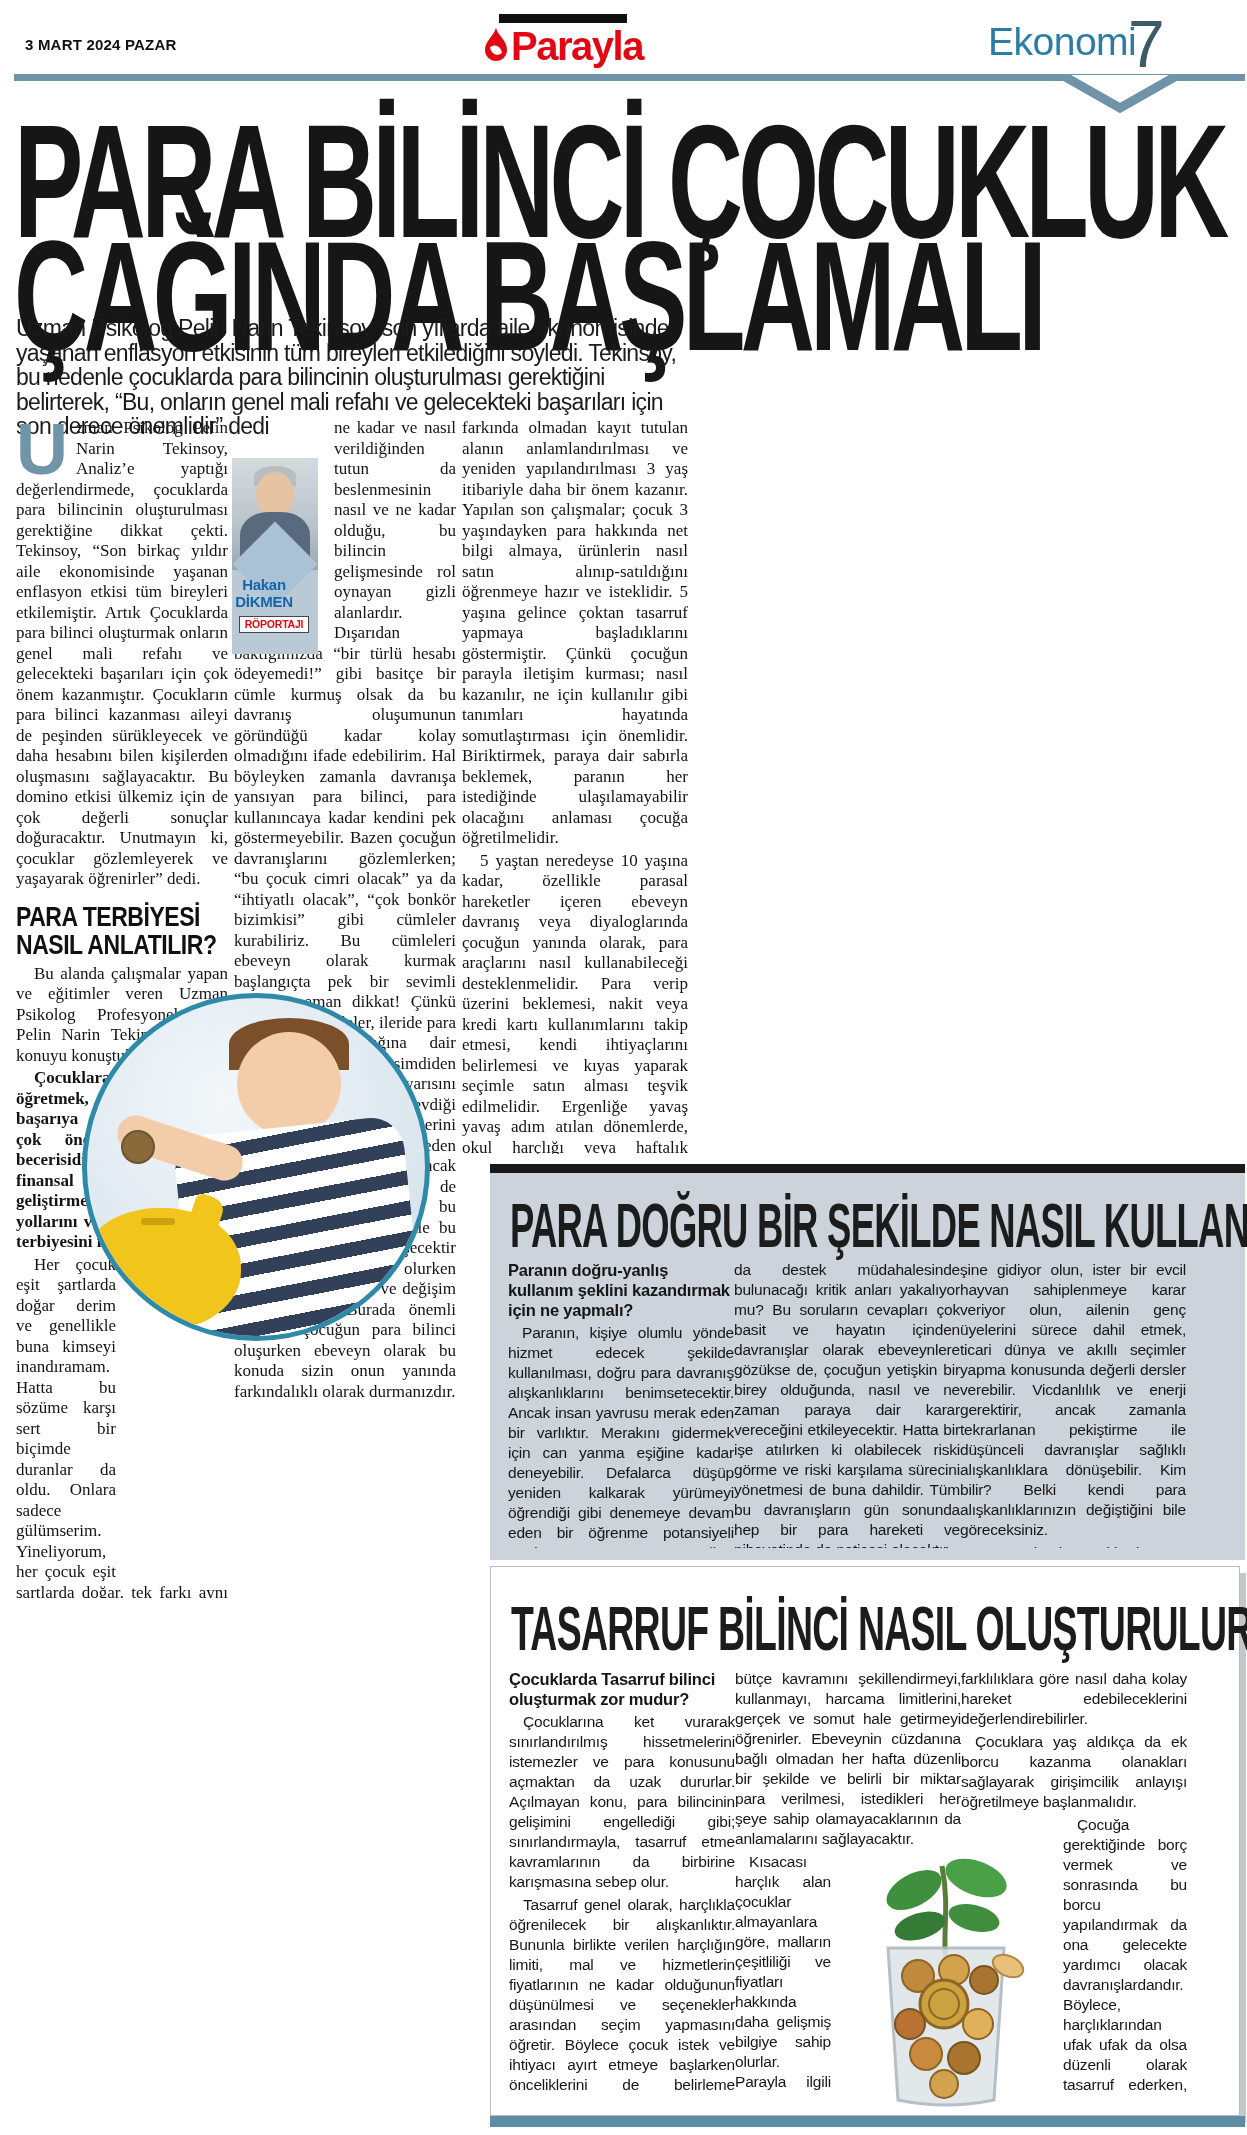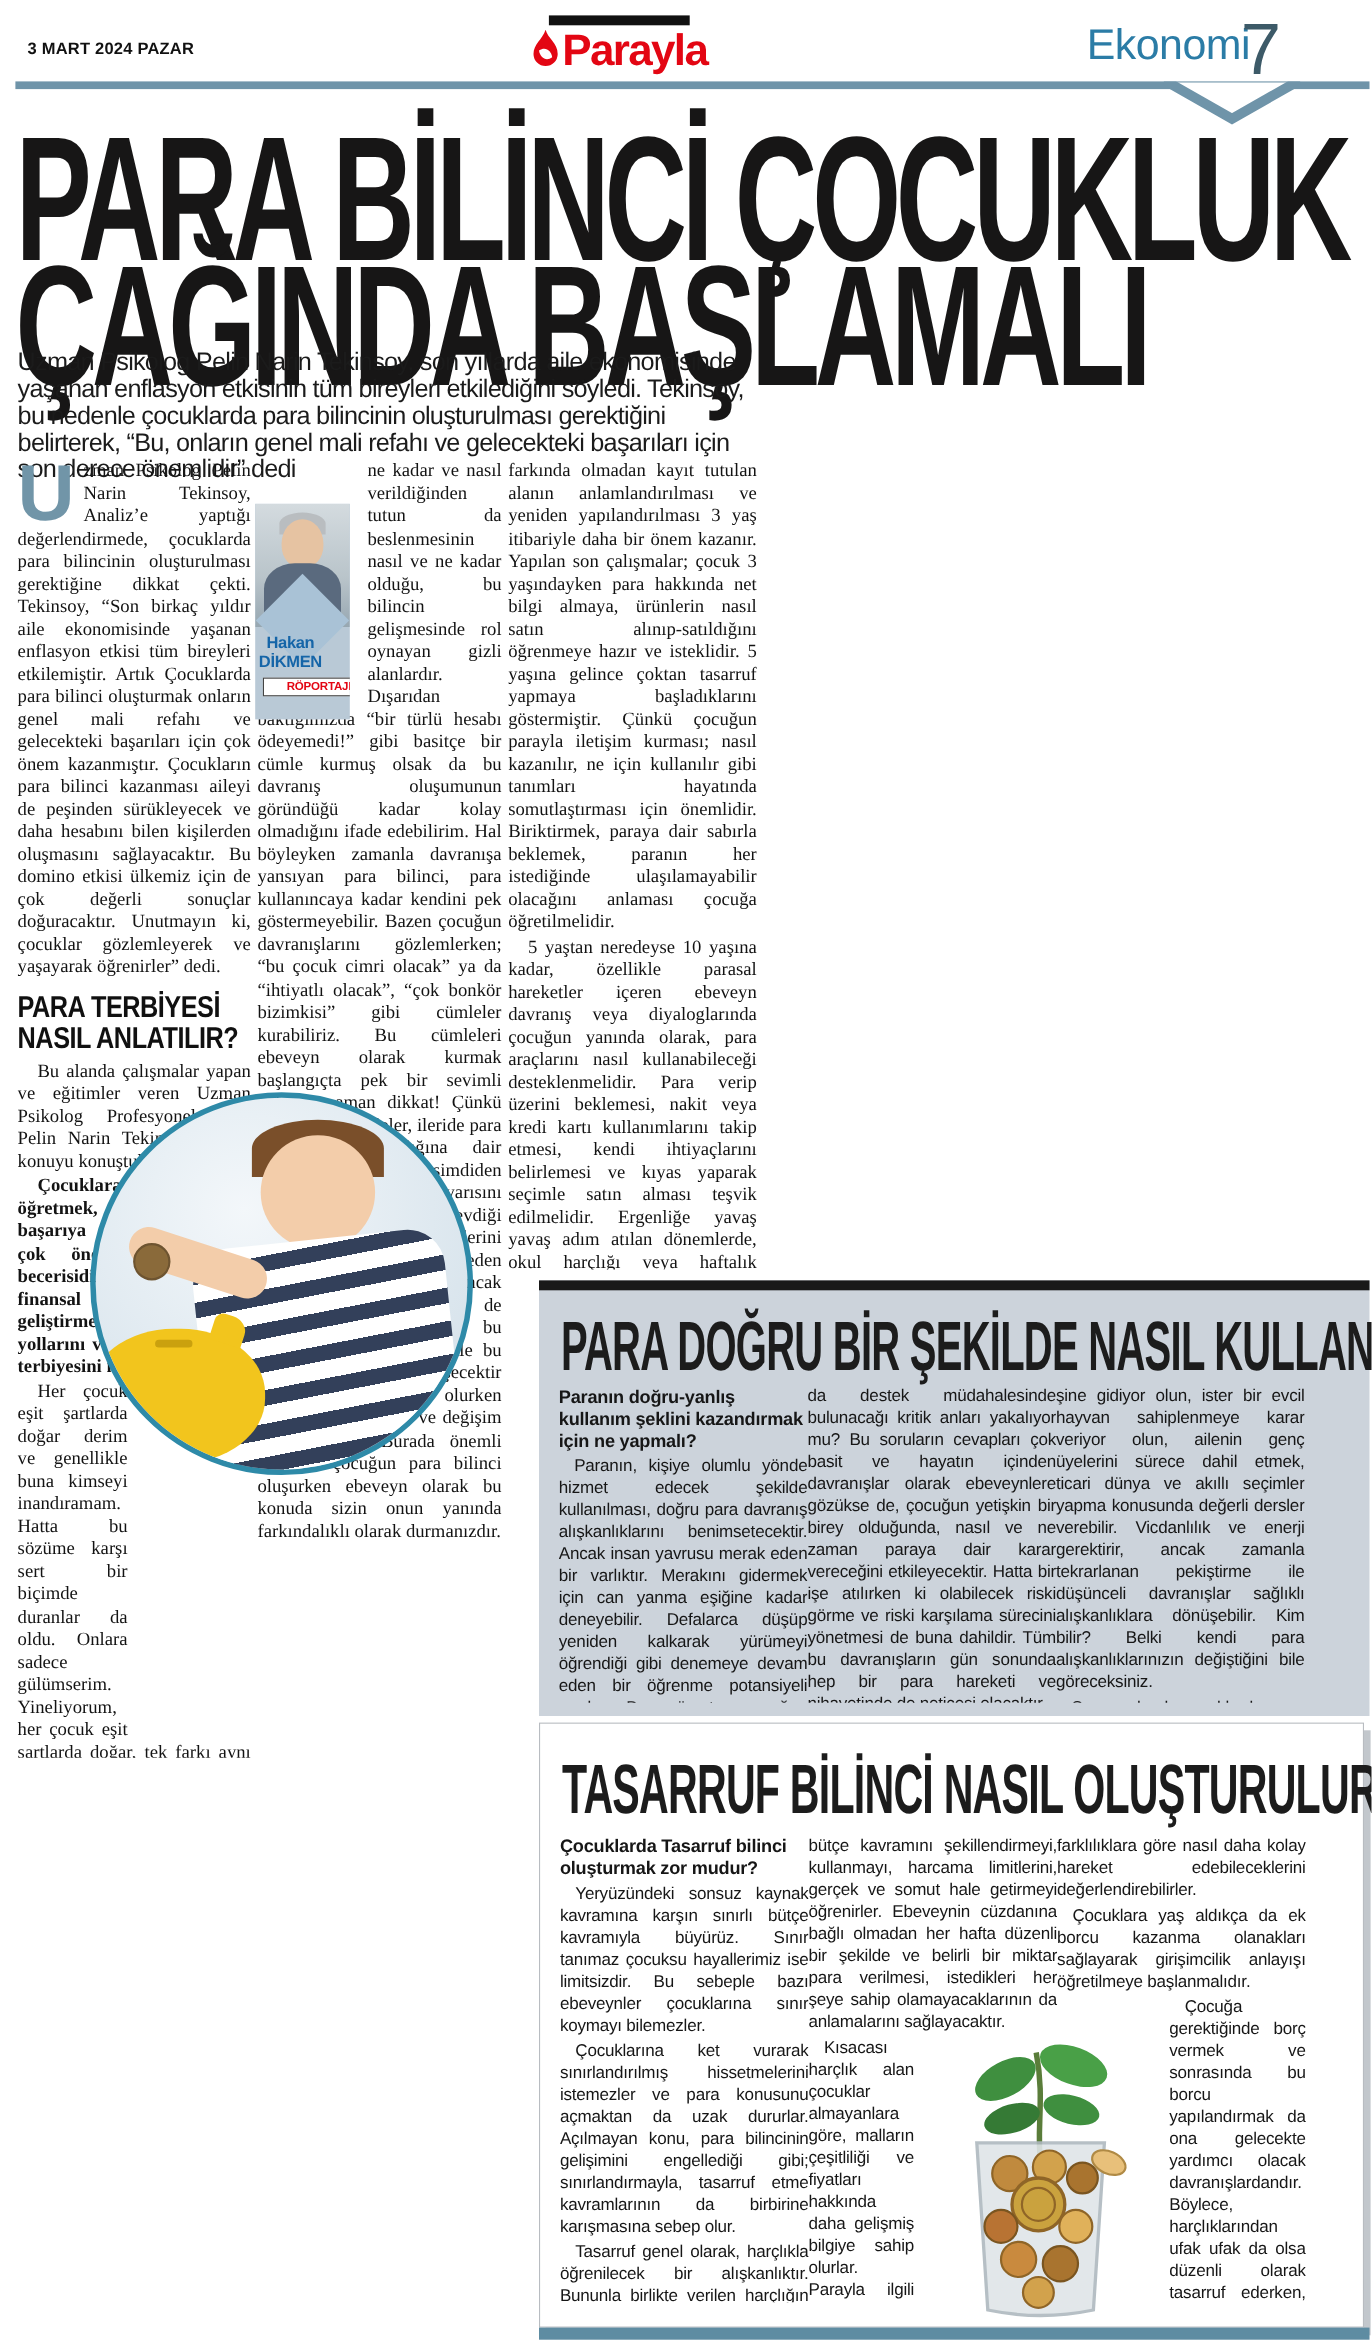--- a/index.html
+++ b/index.html
@@ -46,21 +46,21 @@
        background:#e6c3a2;}
   .ahair{position:absolute;left:22px;top:8px;width:42px;height:20px;border-radius:50% 50% 0 0;
        background:#b9bdc0;}
   .abody{position:absolute;left:8px;top:54px;width:70px;height:58px;border-radius:40% 40% 0 0;
        background:#5a6a7e;}
   .adiamond{position:absolute;left:13px;top:76px;width:60px;height:60px;background:#a9c2d6;
        transform:rotate(45deg);}
   .aname{position:absolute;left:0;top:118px;width:64px;font-weight:700;color:#1565a8;
        font-size:15px;line-height:17px;letter-spacing:-.3px;}
   .alabel{position:absolute;left:7px;top:158px;width:68px;background:#fff;border:1px solid #444;
-       color:#e30613;font-weight:700;font-size:10.5px;line-height:15px;letter-spacing:-.2px;padding-left:16px;}
+       color:#e30613;font-weight:700;font-size:10.5px;line-height:15px;letter-spacing:-.2px;}
   
   .mainphoto{left:694px;top:292px;width:551px;height:868px;overflow:hidden;
        background:linear-gradient(100deg,#c9688c 0%,#a84260 14%,#7e2f42 26%,#c5607b 36%,
        #9cc2d8 55%,#bcd9e8 72%,#d9e7eb 100%);}
   .blobY{position:absolute;right:30px;top:60px;width:170px;height:150px;border-radius:50%;
        background:radial-gradient(circle,#e8c93e 0%,#e0b82e 55%,rgba(224,184,46,0) 75%);}
   .blobP{position:absolute;left:30px;top:170px;width:120px;height:260px;border-radius:45%;
        background:rgba(220,120,150,.55);}
   .wchair{position:absolute;right:0;bottom:0;width:210px;height:300px;background:#c89a5f;
        border-radius:26px 26px 0 0;}
@@ -251,21 +251,20 @@
         <p>Sonuç olarak çocuklarda para bilinci oluşturmak, onların gelecekteki finansal refahlarına yapılan bir yatırımdır. Onları temel yaşam becerileriyle donatıyor, bilinçli kararlar almalarını sağlıyor ve daha güvenli ve başarılı bir finansal geleceğe zemin hazırlıyor olabilirsiniz.</p>
       </div>
     </div>
   </div>
 
   <div class="abs box2">
     <div class="boxtitle">TASARRUF BİLİNCİ NASIL OLUŞTURULUR?</div>
     <div class="boxcols">
       <div class="bcol">
         <p class="q">Çocuklarda Tasarruf bilinci oluşturmak zor mudur?</p>
-        <p>Yeryüzündeki sonsuz kaynak kavramına karşın sınırlı bütçe kavramıyla büyürüz. Sınır tanımaz çocuksu hayallerimiz ise limitsizdir. Bu sebeple bazı ebeveynler çocuklarına sınır koymayı bilemezler.</p>
         <p>Çocuklarına ket vurarak sınırlandırılmış hissetmelerini istemezler ve para konusunu açmaktan da uzak dururlar. Açılmayan konu, para bilincinin gelişimini engellediği gibi; sınırlandırmayla, tasarruf etme kavramlarının da birbirine karışmasına sebep olur.</p>
         <p>Tasarruf genel olarak, harçlıkla öğrenilecek bir alışkanlıktır. Bununla birlikte verilen harçlığın limiti, mal ve hizmetlerin fiyatlarının ne kadar olduğunun düşünülmesi ve seçenekler arasından seçim yapmasını öğretir. Böylece çocuk istek ve ihtiyacı ayırt etmeye başlarken önceliklerini de belirleme alışkanlığı kazanır. Onlara verilen harçlıkla, kendi</p>
       </div>
       <div class="bcol">
         <p style="text-indent:0;">bütçe kavramını şekillendirmeyi, kullanmayı, harcama limitlerini, gerçek ve somut hale getirmeyi öğrenirler. Ebeveynin cüzdanına bağlı olmadan her hafta düzenli bir şekilde ve belirli bir miktar para verilmesi, istedikleri her şeye sahip olamayacaklarının da anlamalarını sağlayacaktır.</p>
         <p><span class="cut cut-plant-r"></span><span>Kısacası harçlık alan çocuklar almayanlara göre, malların çeşitliliği ve fiyatları hakkında daha gelişmiş bilgiye sahip olurlar. Parayla ilgili daha çok sorumluluk üstlendikleri, satın alma seçeneğinde malın değerine göre peşin veya kredi kartı ile ödenmesine karar verebildikleri, ödeme şekilleri arasındaki temel benzerlik ve</span></p>
       </div>
       <div class="bcol">
         <p style="text-indent:0;">farklılıklara göre nasıl daha kolay hareket edebileceklerini değerlendirebilirler.</p>
         <p>Çocuklara yaş aldıkça da ek borcu kazanma olanakları sağlayarak girişimcilik anlayışı öğretilmeye başlanmalıdır.</p>

